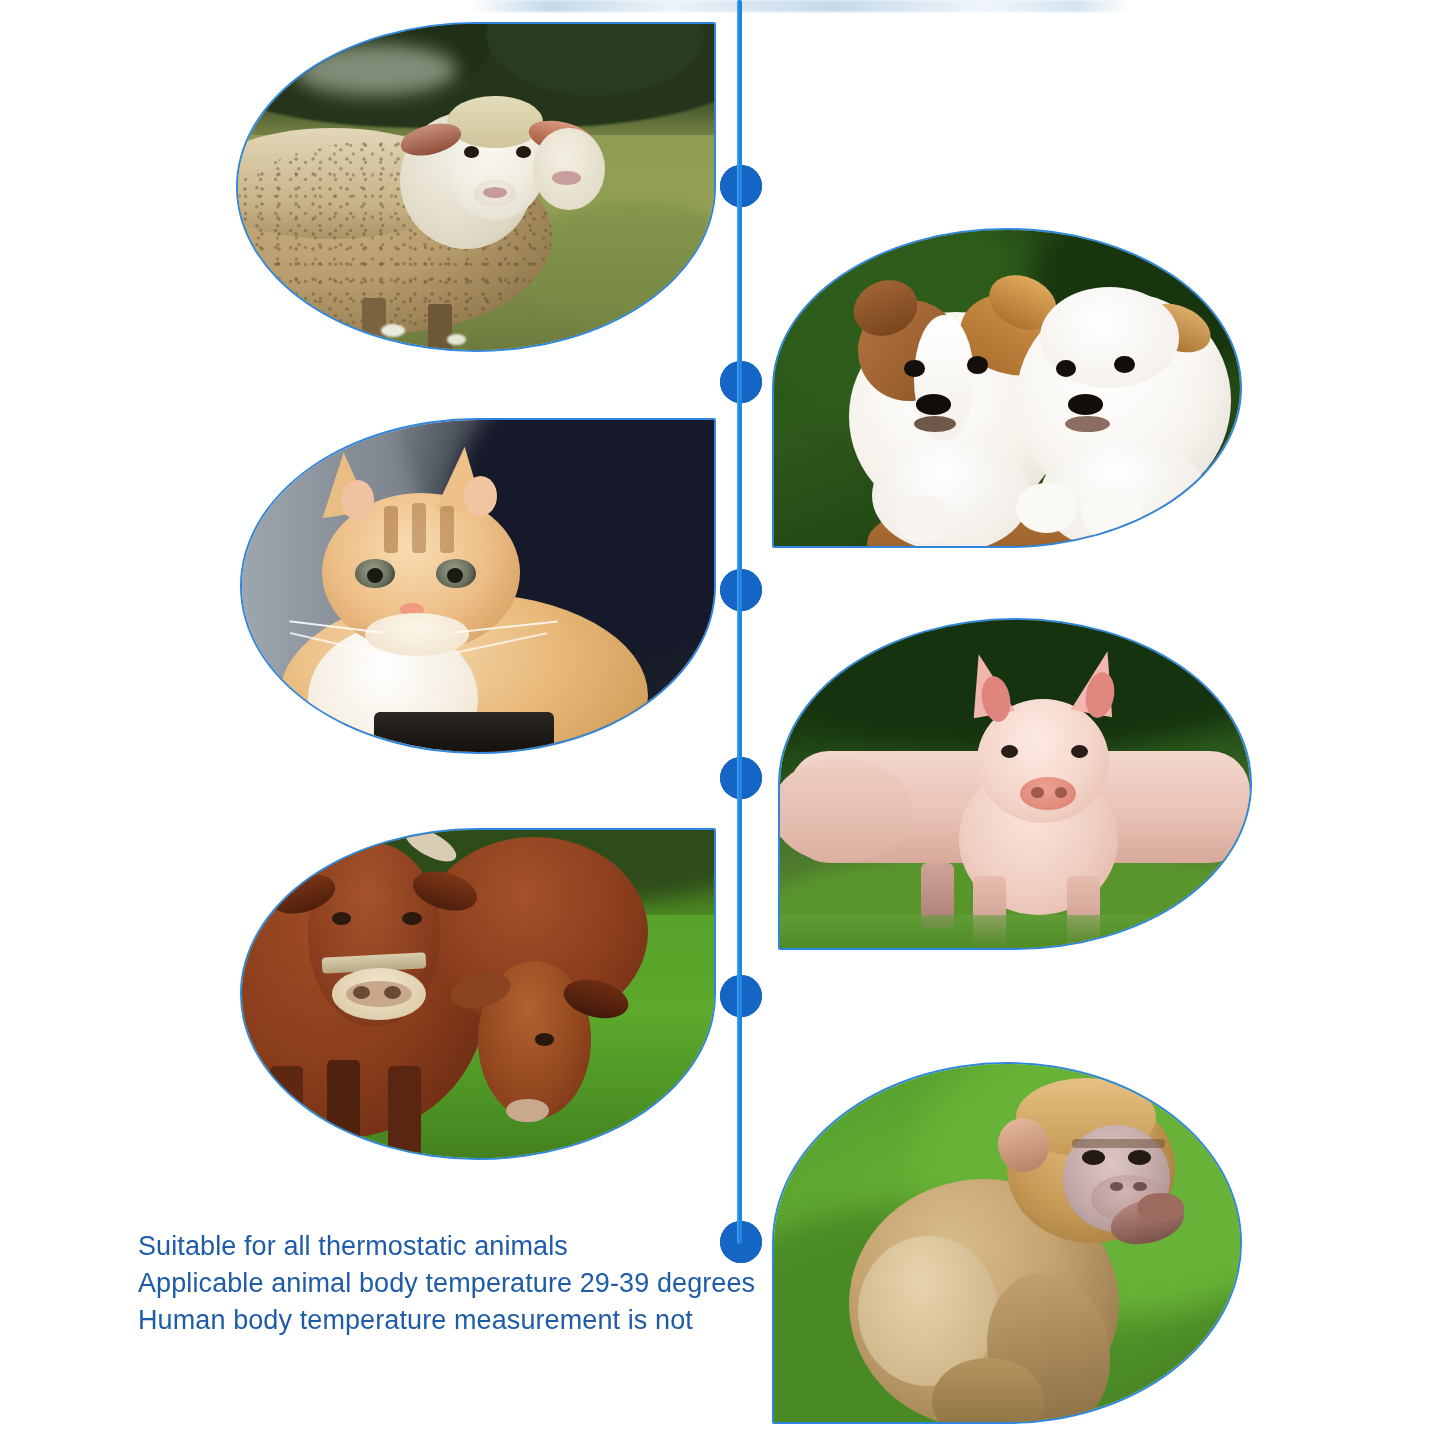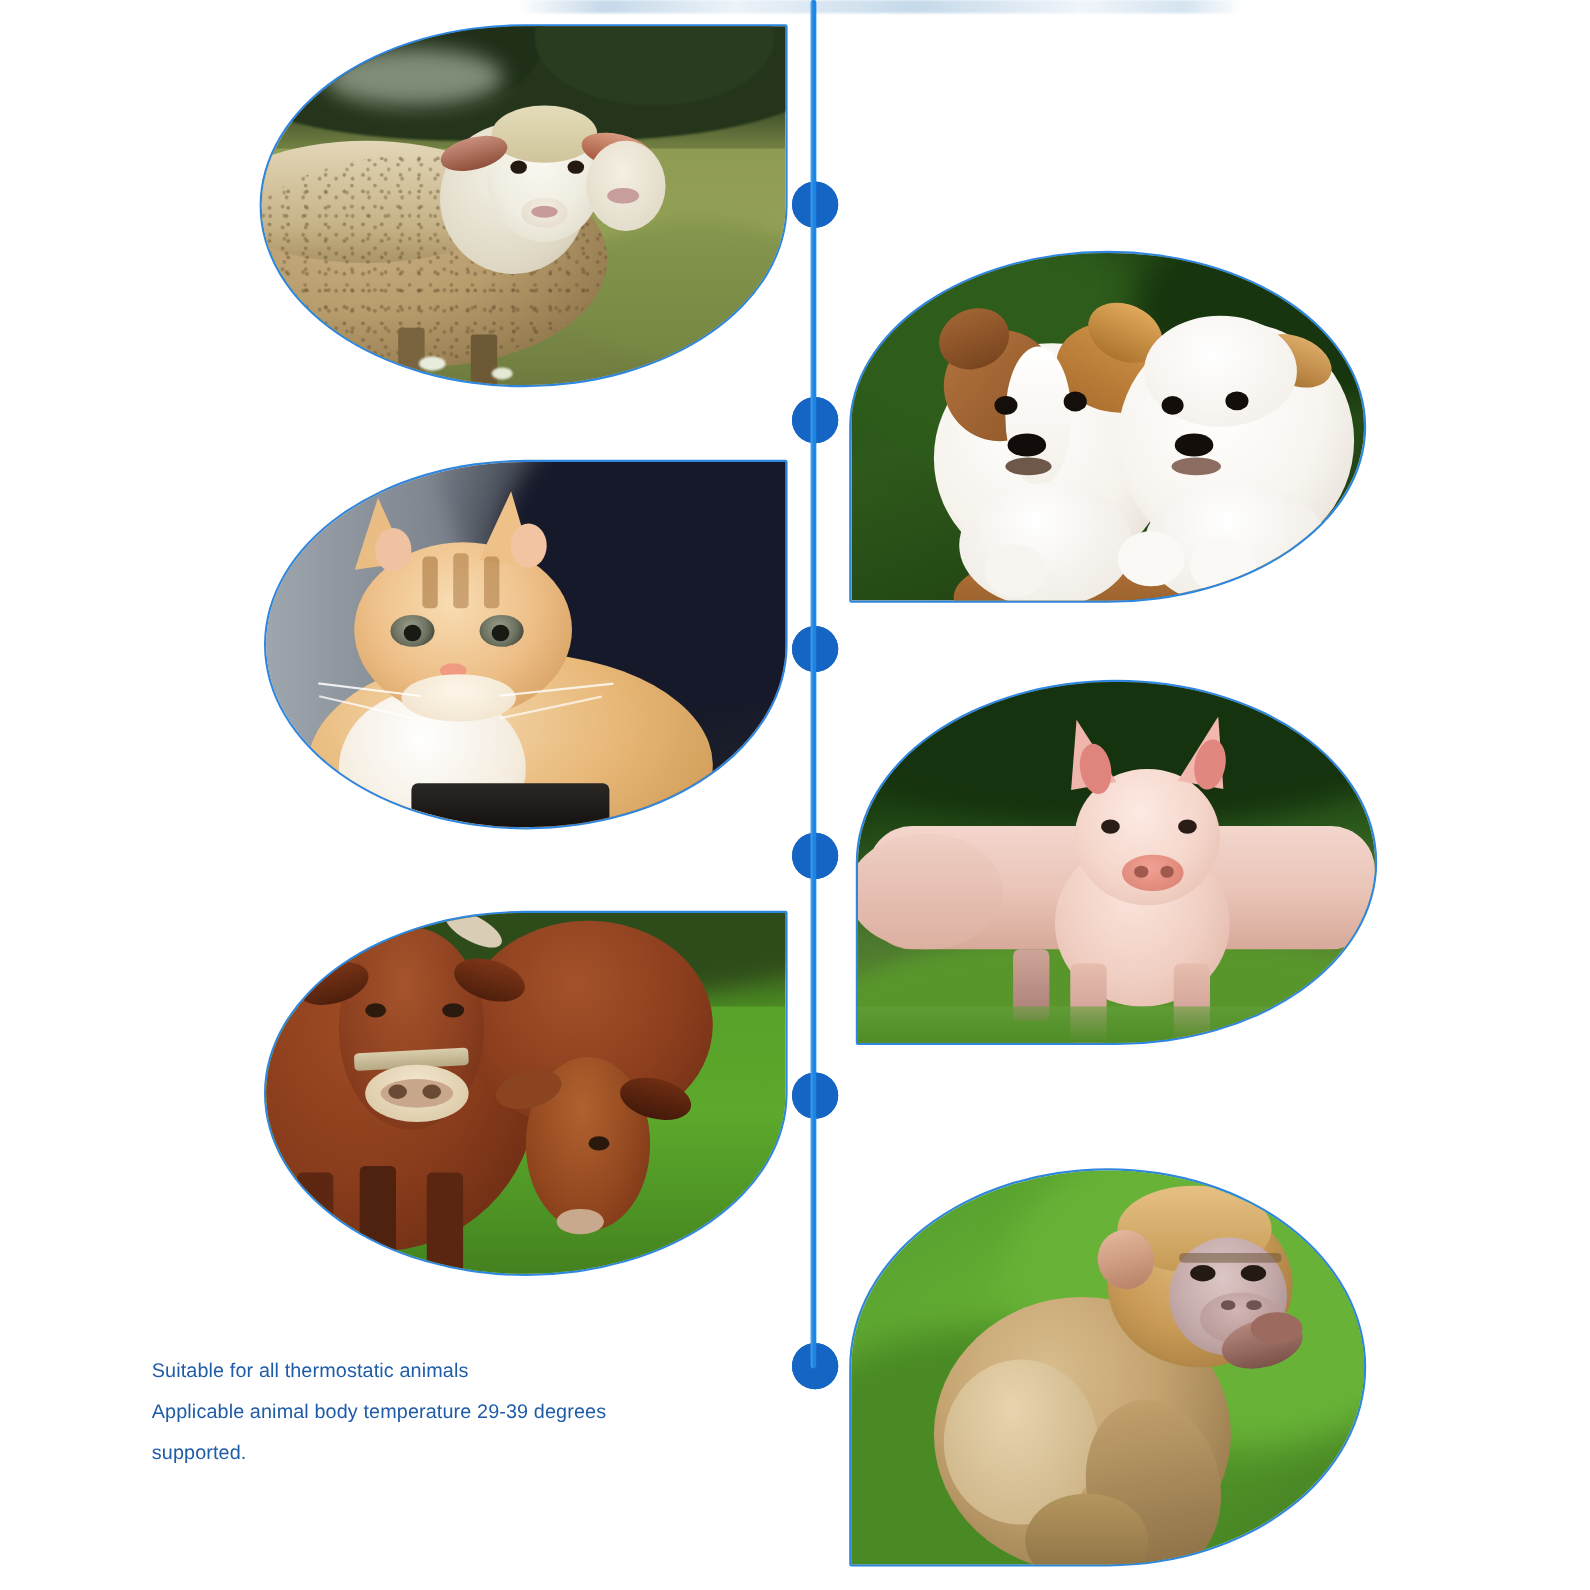--- a/index.html
+++ b/index.html
@@ -43,21 +43,21 @@
            #49762c 62%,#5d8a33 80%,#4c7a2b 100%);}
   
   .cow-bg{background:linear-gradient(178deg,#2a4418 0%,#37581e 16%,#4c8c22 30%,
            #5aa62b 48%,#58a02a 70%,#4e9326 100%);}
   
   .monkey-bg{background:linear-gradient(150deg,#4f9a2c 0%,#63ad33 30%,#5fa630 55%,
               #4d8d27 80%,#3e7a20 100%);}
 
   
   .caption{position:absolute;left:138px;top:1228px;width:660px;z-index:9;
-     color:#1F5CA8;font-size:18px;line-height:37px;letter-spacing:.1px;}
+     color:#1F5CA8;font-size:27px;line-height:37px;letter-spacing:.1px;}
   .caption p{margin:0;white-space:nowrap;}
 
   
   .top-artifact{position:absolute;left:470px;top:0;width:660px;height:12px;
       background:linear-gradient(90deg,rgba(170,200,225,0) 0%,rgba(150,185,215,.55) 12%,
       rgba(200,220,238,.35) 30%,rgba(140,180,212,.5) 55%,rgba(205,222,240,.3) 78%,
       rgba(160,195,222,.45) 92%,rgba(255,255,255,0) 100%);
       filter:blur(1.2px);z-index:2;}
 </style>
 </head>
@@ -399,16 +399,16 @@
   <div class="timeline-dot" style="left:741px;top:996px;z-index:10;"></div>
   <div class="timeline-dot" style="left:741px;top:1242px;z-index:10;"></div>
 
   <div style="position:absolute;left:737px;top:0;width:5px;height:1244px;z-index:11;
        background:linear-gradient(90deg,rgba(79,168,238,.95) 0%,rgba(30,136,229,.95) 45%,rgba(28,134,232,.95) 100%);
        border-radius:3px;"></div>
 
   <div class="caption">
     <p>Suitable for all thermostatic animals</p>
     <p>Applicable animal body temperature 29-39 degrees</p>
-    <p>supported.</p>
+    <p>Human body temperature measurement is not</p>
   </div>
 
 </div>
 
 </body></html>

